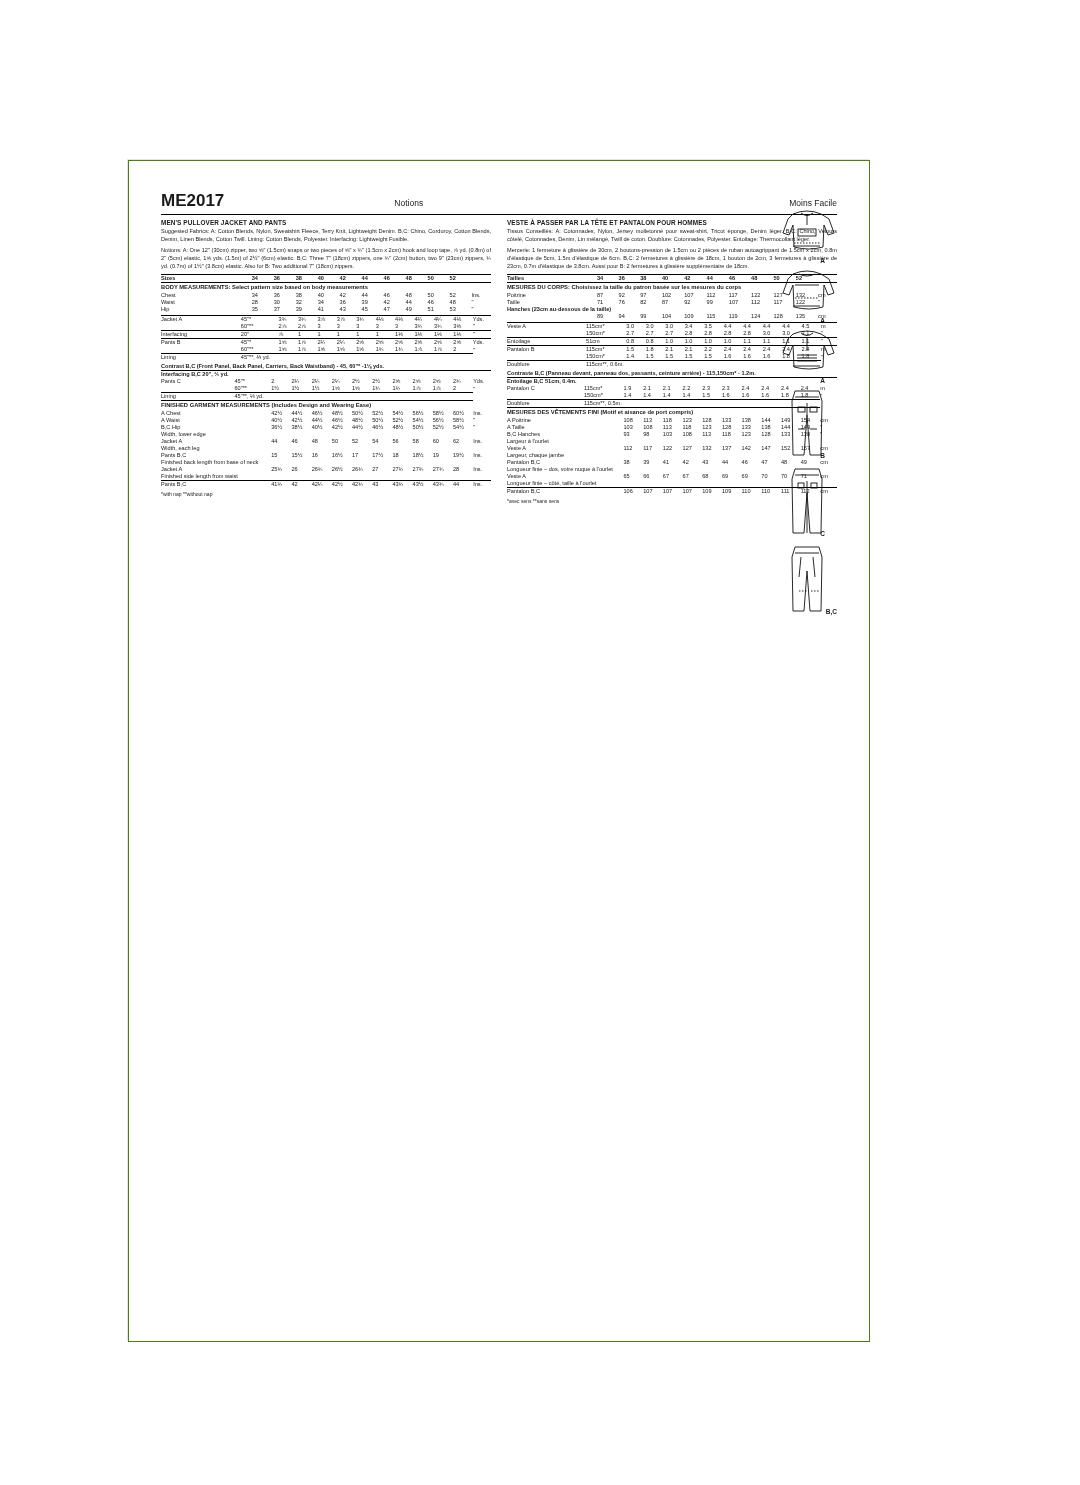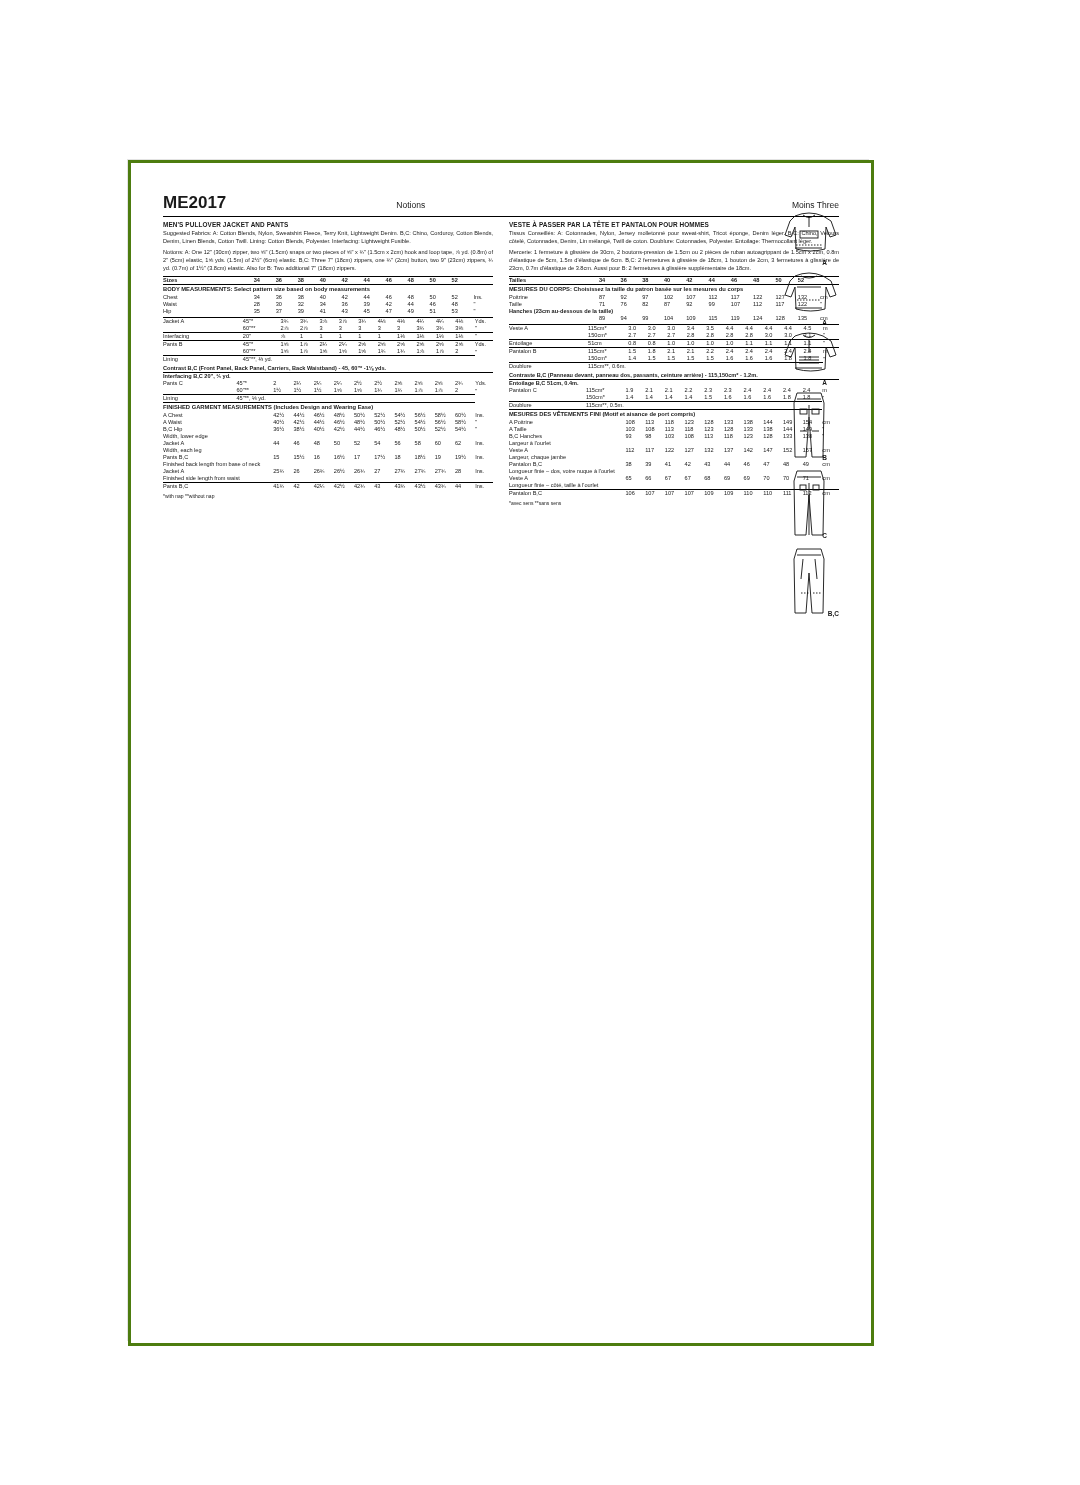--- a/index.html
+++ b/index.html
@@ -9,21 +9,21 @@
     overflow:hidden;
   }
   .page{
     position:absolute;left:128px;top:160px;width:740px;height:1180px;
     background:#fff;
     box-shadow:0 0 0 1px #e3e3e3;
   }
   .sheet{
     position:absolute;left:0;top:0;width:740px;height:1180px;
     background:#fff;
-    border:3px solid #4d7c0f;
+    border:1px solid #4d7c0f;
   }
   .inner{position:absolute;left:32px;top:30px;width:676px;}
   
   .hdr{display:flex;align-items:baseline;justify-content:space-between;border-bottom:0;}
   .code{font-size:17px;font-weight:bold;letter-spacing:0px;}
   .avg{font-size:8.5px;margin-left:170px;}
   .diff{font-size:8.5px;}
   .rule{height:1px;background:#000;margin-top:3px;}
   .cols{display:flex;gap:16px;margin-top:4px;}
   .col{width:330px;}
@@ -48,21 +48,21 @@
 <body>
 
 <div class="page">
   <div class="sheet">
     <div class="inner">
 
       <div class="hdr">
         <div class="code">ME2017</div>
         <div class="avg">Notions</div>
         <div style="flex:1"></div>
-        <div class="diff">Moins Three</div>
+        <div class="diff">Moins Facile</div>
       </div>
       <div class="rule"></div>
 
       <div class="cols">
 
         <div class="col">
           <div class="coltitle">MEN'S PULLOVER JACKET AND PANTS</div>
           <p class="para">Suggested Fabrics: A: Cotton Blends, Nylon, Sweatshirt Fleece, Terry Knit, Lightweight Denim. B,C: Chino, Corduroy, Cotton Blends, Denim, Linen Blends, Cotton Twill. Lining: Cotton Blends, Polyester. Interfacing: Lightweight Fusible.</p>
           <p class="para">Notions: A: One 12" (30cm) zipper, two ⅝" (1.5cm) snaps or two pieces of ⅝" x ¾" (1.5cm x 2cm) hook and loop tape, ⅞ yd. (0.8m) of 2" (5cm) elastic, 1⅝ yds. (1.5m) of 2½" (6cm) elastic. B,C: Three 7" (18cm) zippers, one ¾" (2cm) button, two 9" (23cm) zippers, ¾ yd. (0.7m) of 1½" (3.8cm) elastic. Also for B: Two  additional 7" (18cm) zippers.</p>
 

